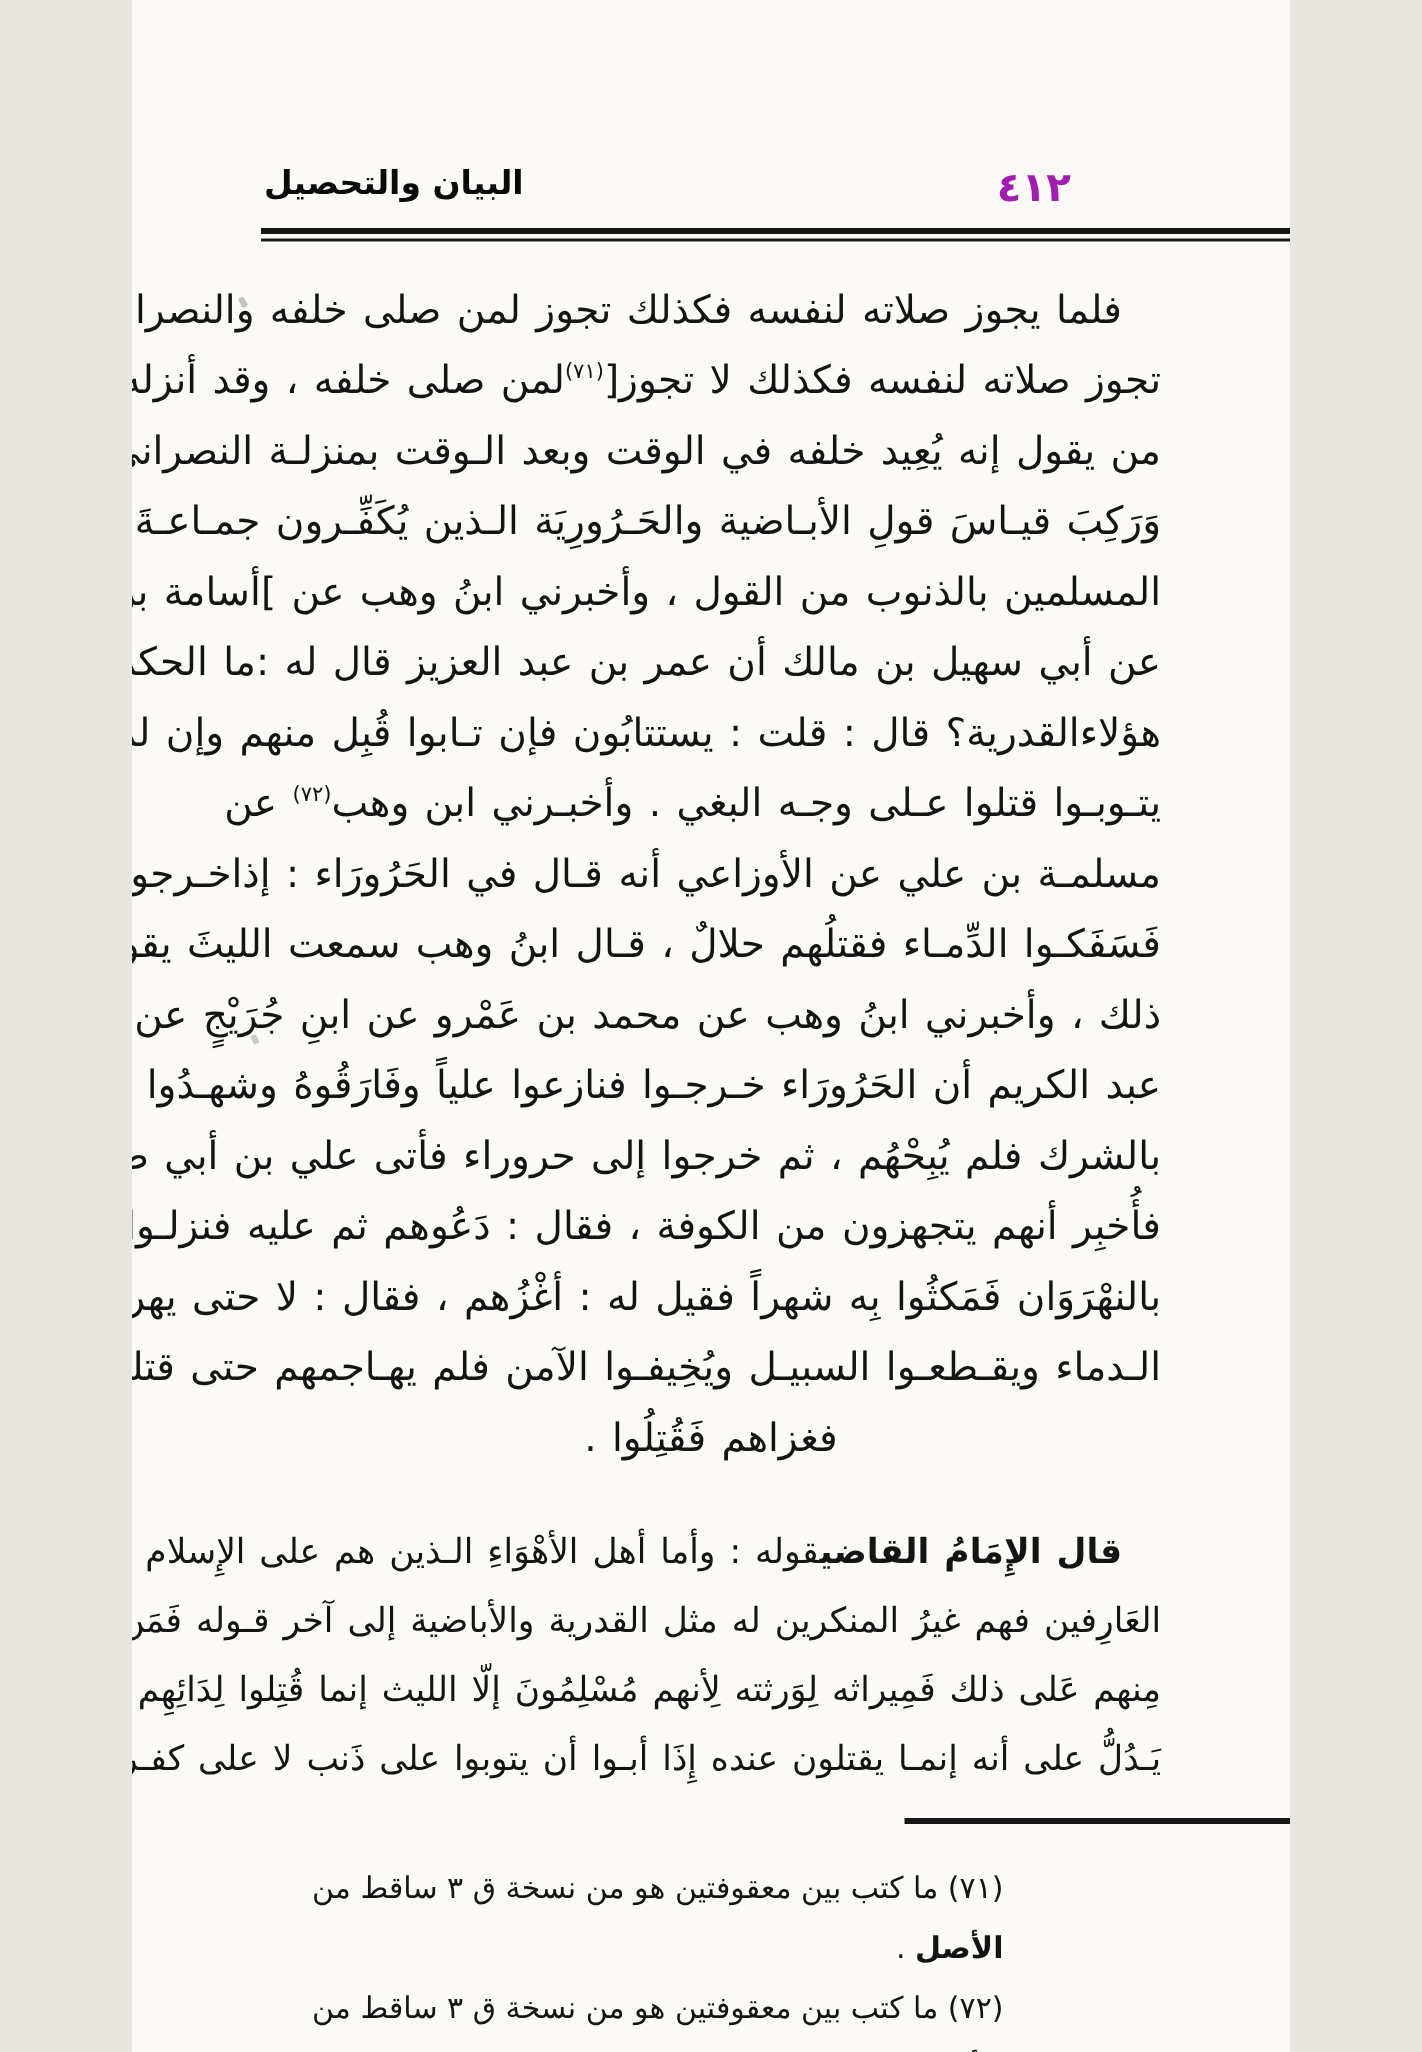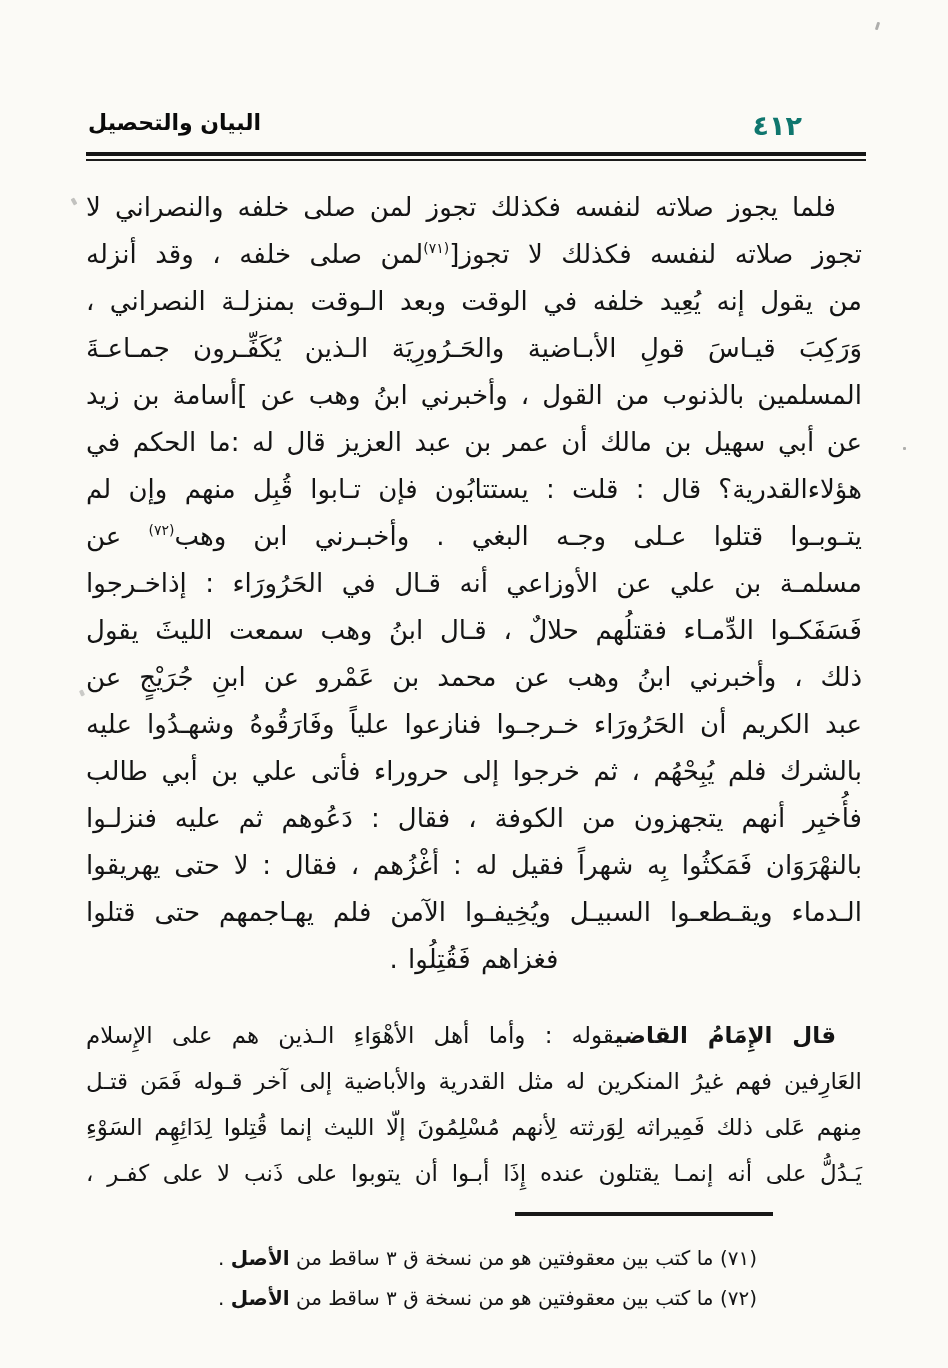--- a/index.html
+++ b/index.html
@@ -1,34 +1,34 @@
 <!DOCTYPE html>
 <html lang="ar"><head>
 <meta charset="utf-8">
 <style>
   html,body{margin:0;padding:0;background:#e8e6e0;}
   .page{
     position:relative;
-    width:948px;height:1368px;
+    width:772px;height:1368px;
     margin:0 auto;
     background:#fbfaf6;
     direction:rtl;
     font-family:"DejaVu Sans", sans-serif;
     color:#141414;
     overflow:hidden;
   }
   
   .hdr-title{
     position:absolute;left:88px;top:110px;
     font-size:22px;font-weight:bold;color:#0a0a0a;
     letter-spacing:-0.5px;
   }
   .hdr-num{
     position:absolute;right:146px;top:110px;
-    font-size:27px;font-weight:bold;color:#0f766e;
+    font-size:27px;font-weight:bold;color:#a21caf;
   }
   .hdr-rule{
     position:absolute;left:86px;top:152px;width:780px;height:3px;
     border-top:4px solid #151515;
     border-bottom:2px solid #1c1c1c;
   }
   
   .body-block{
     position:absolute;top:184px;right:86px;left:86px;
   }

